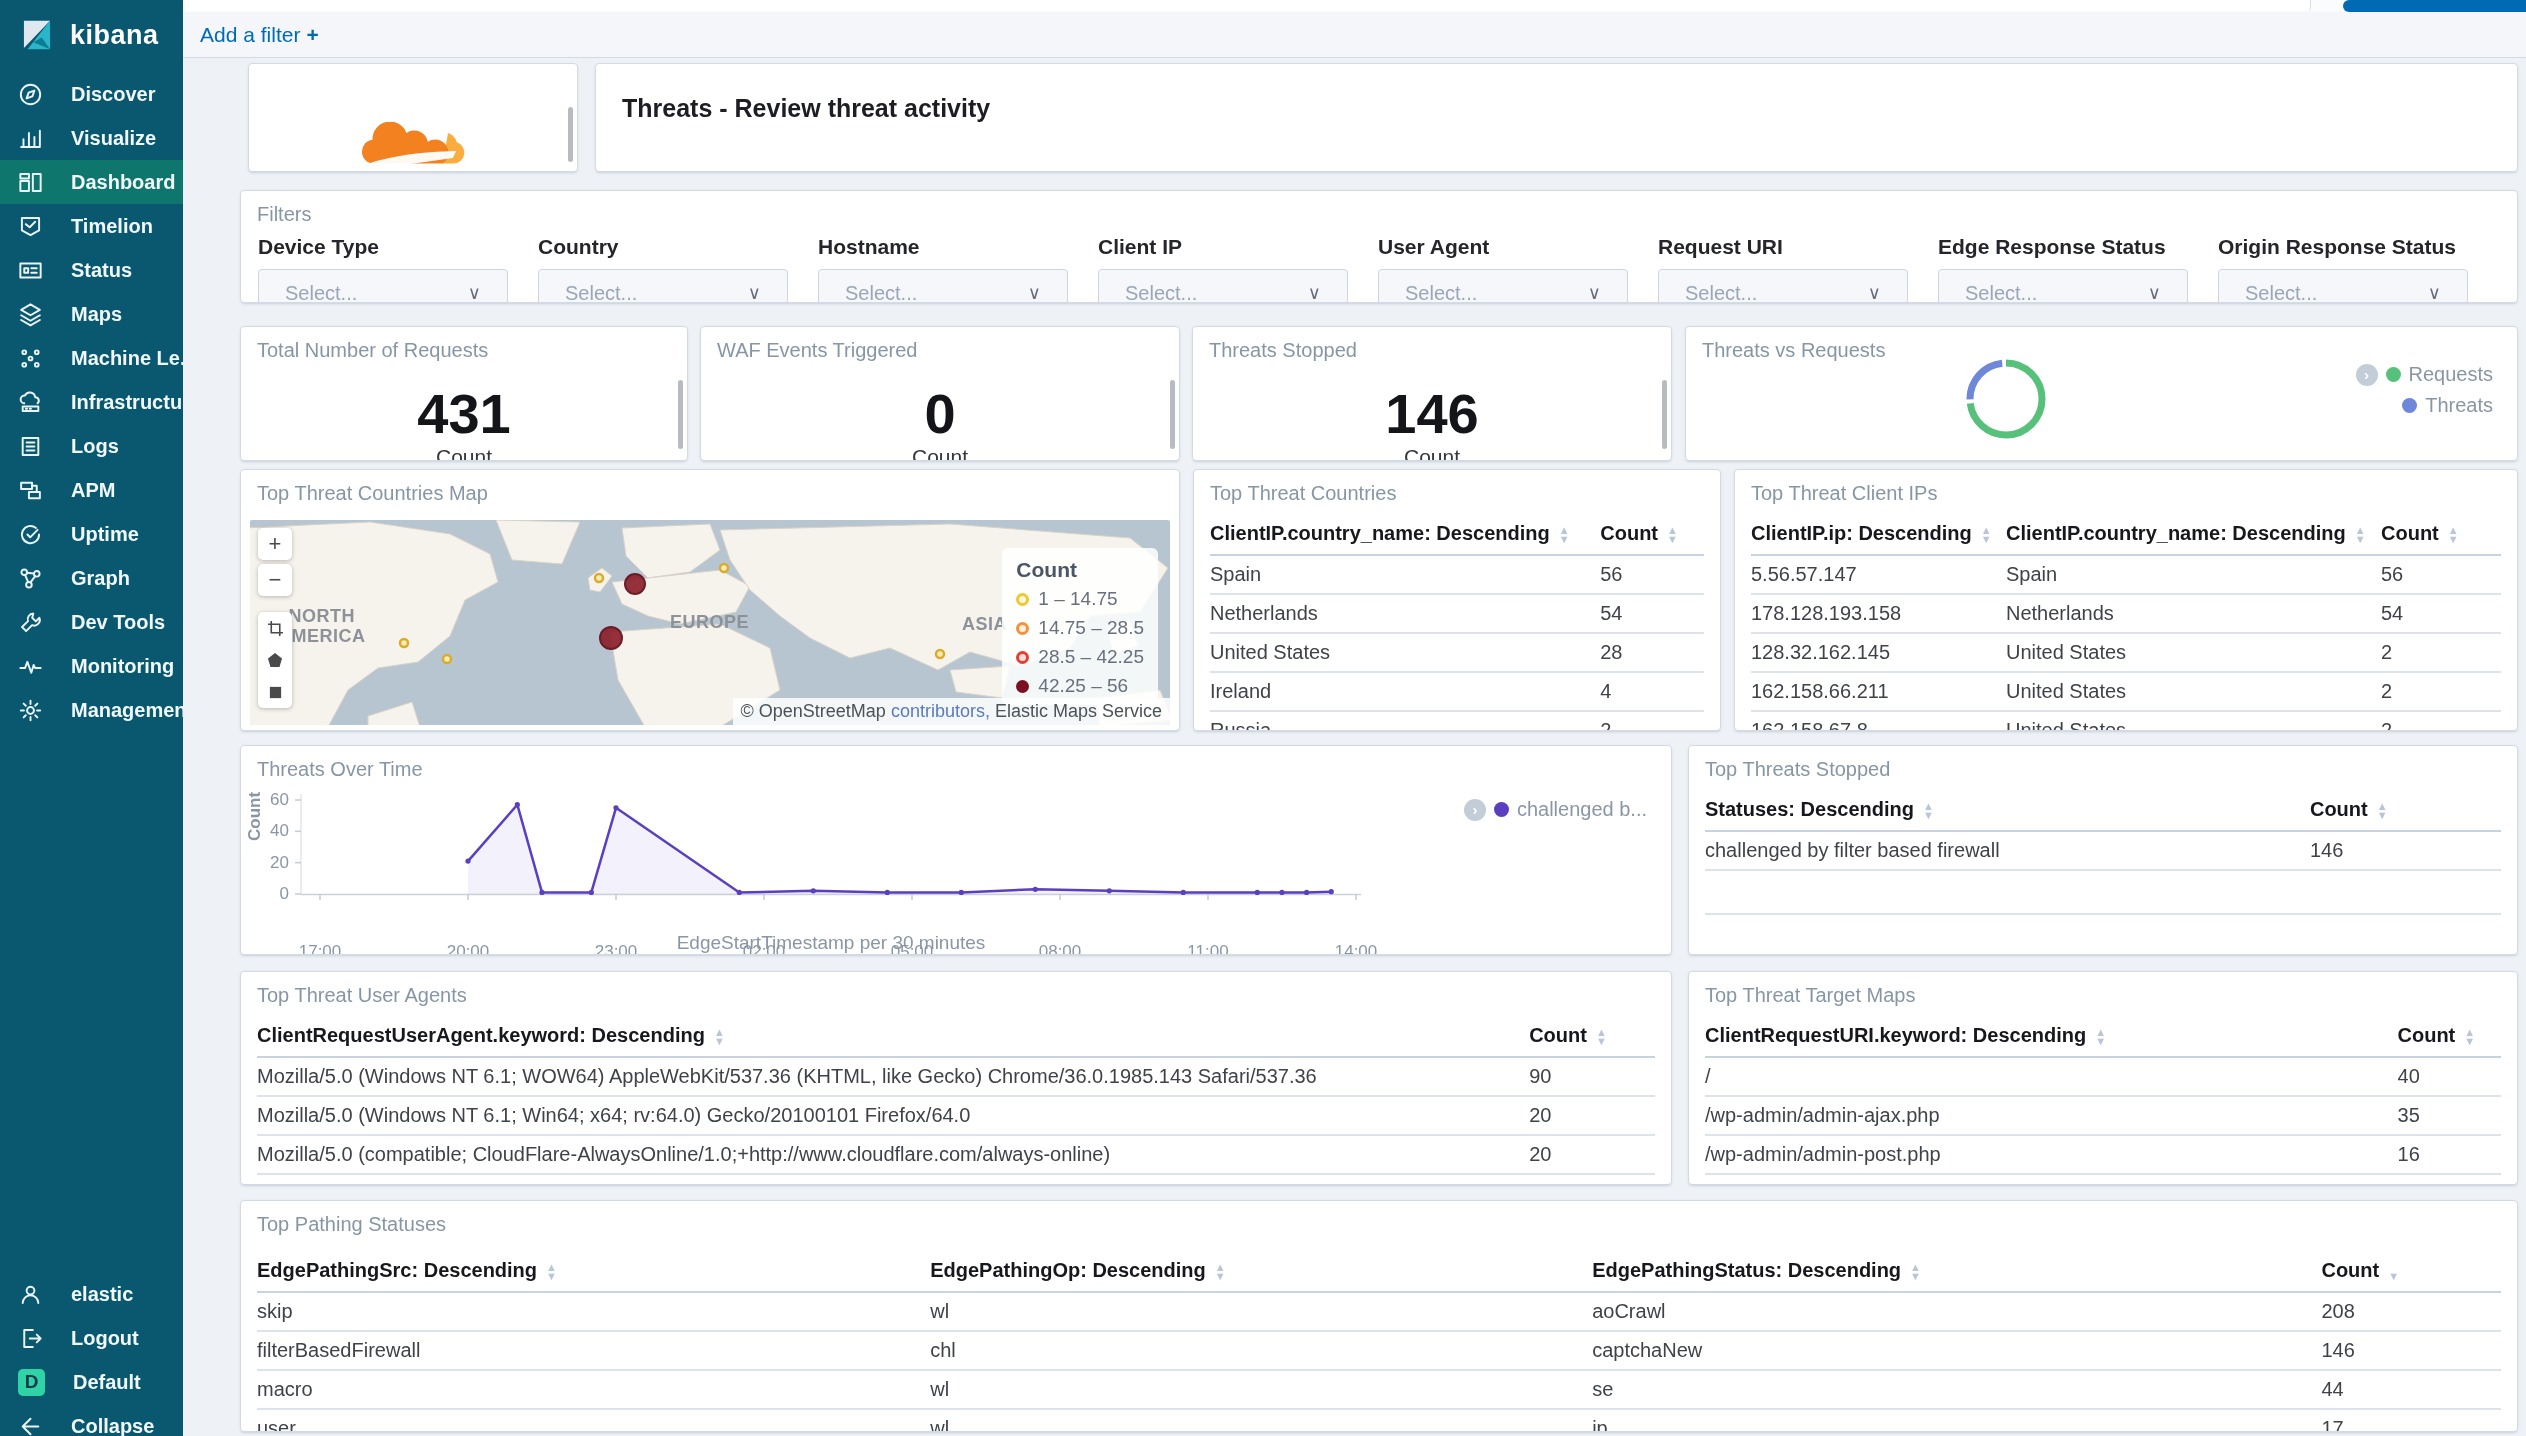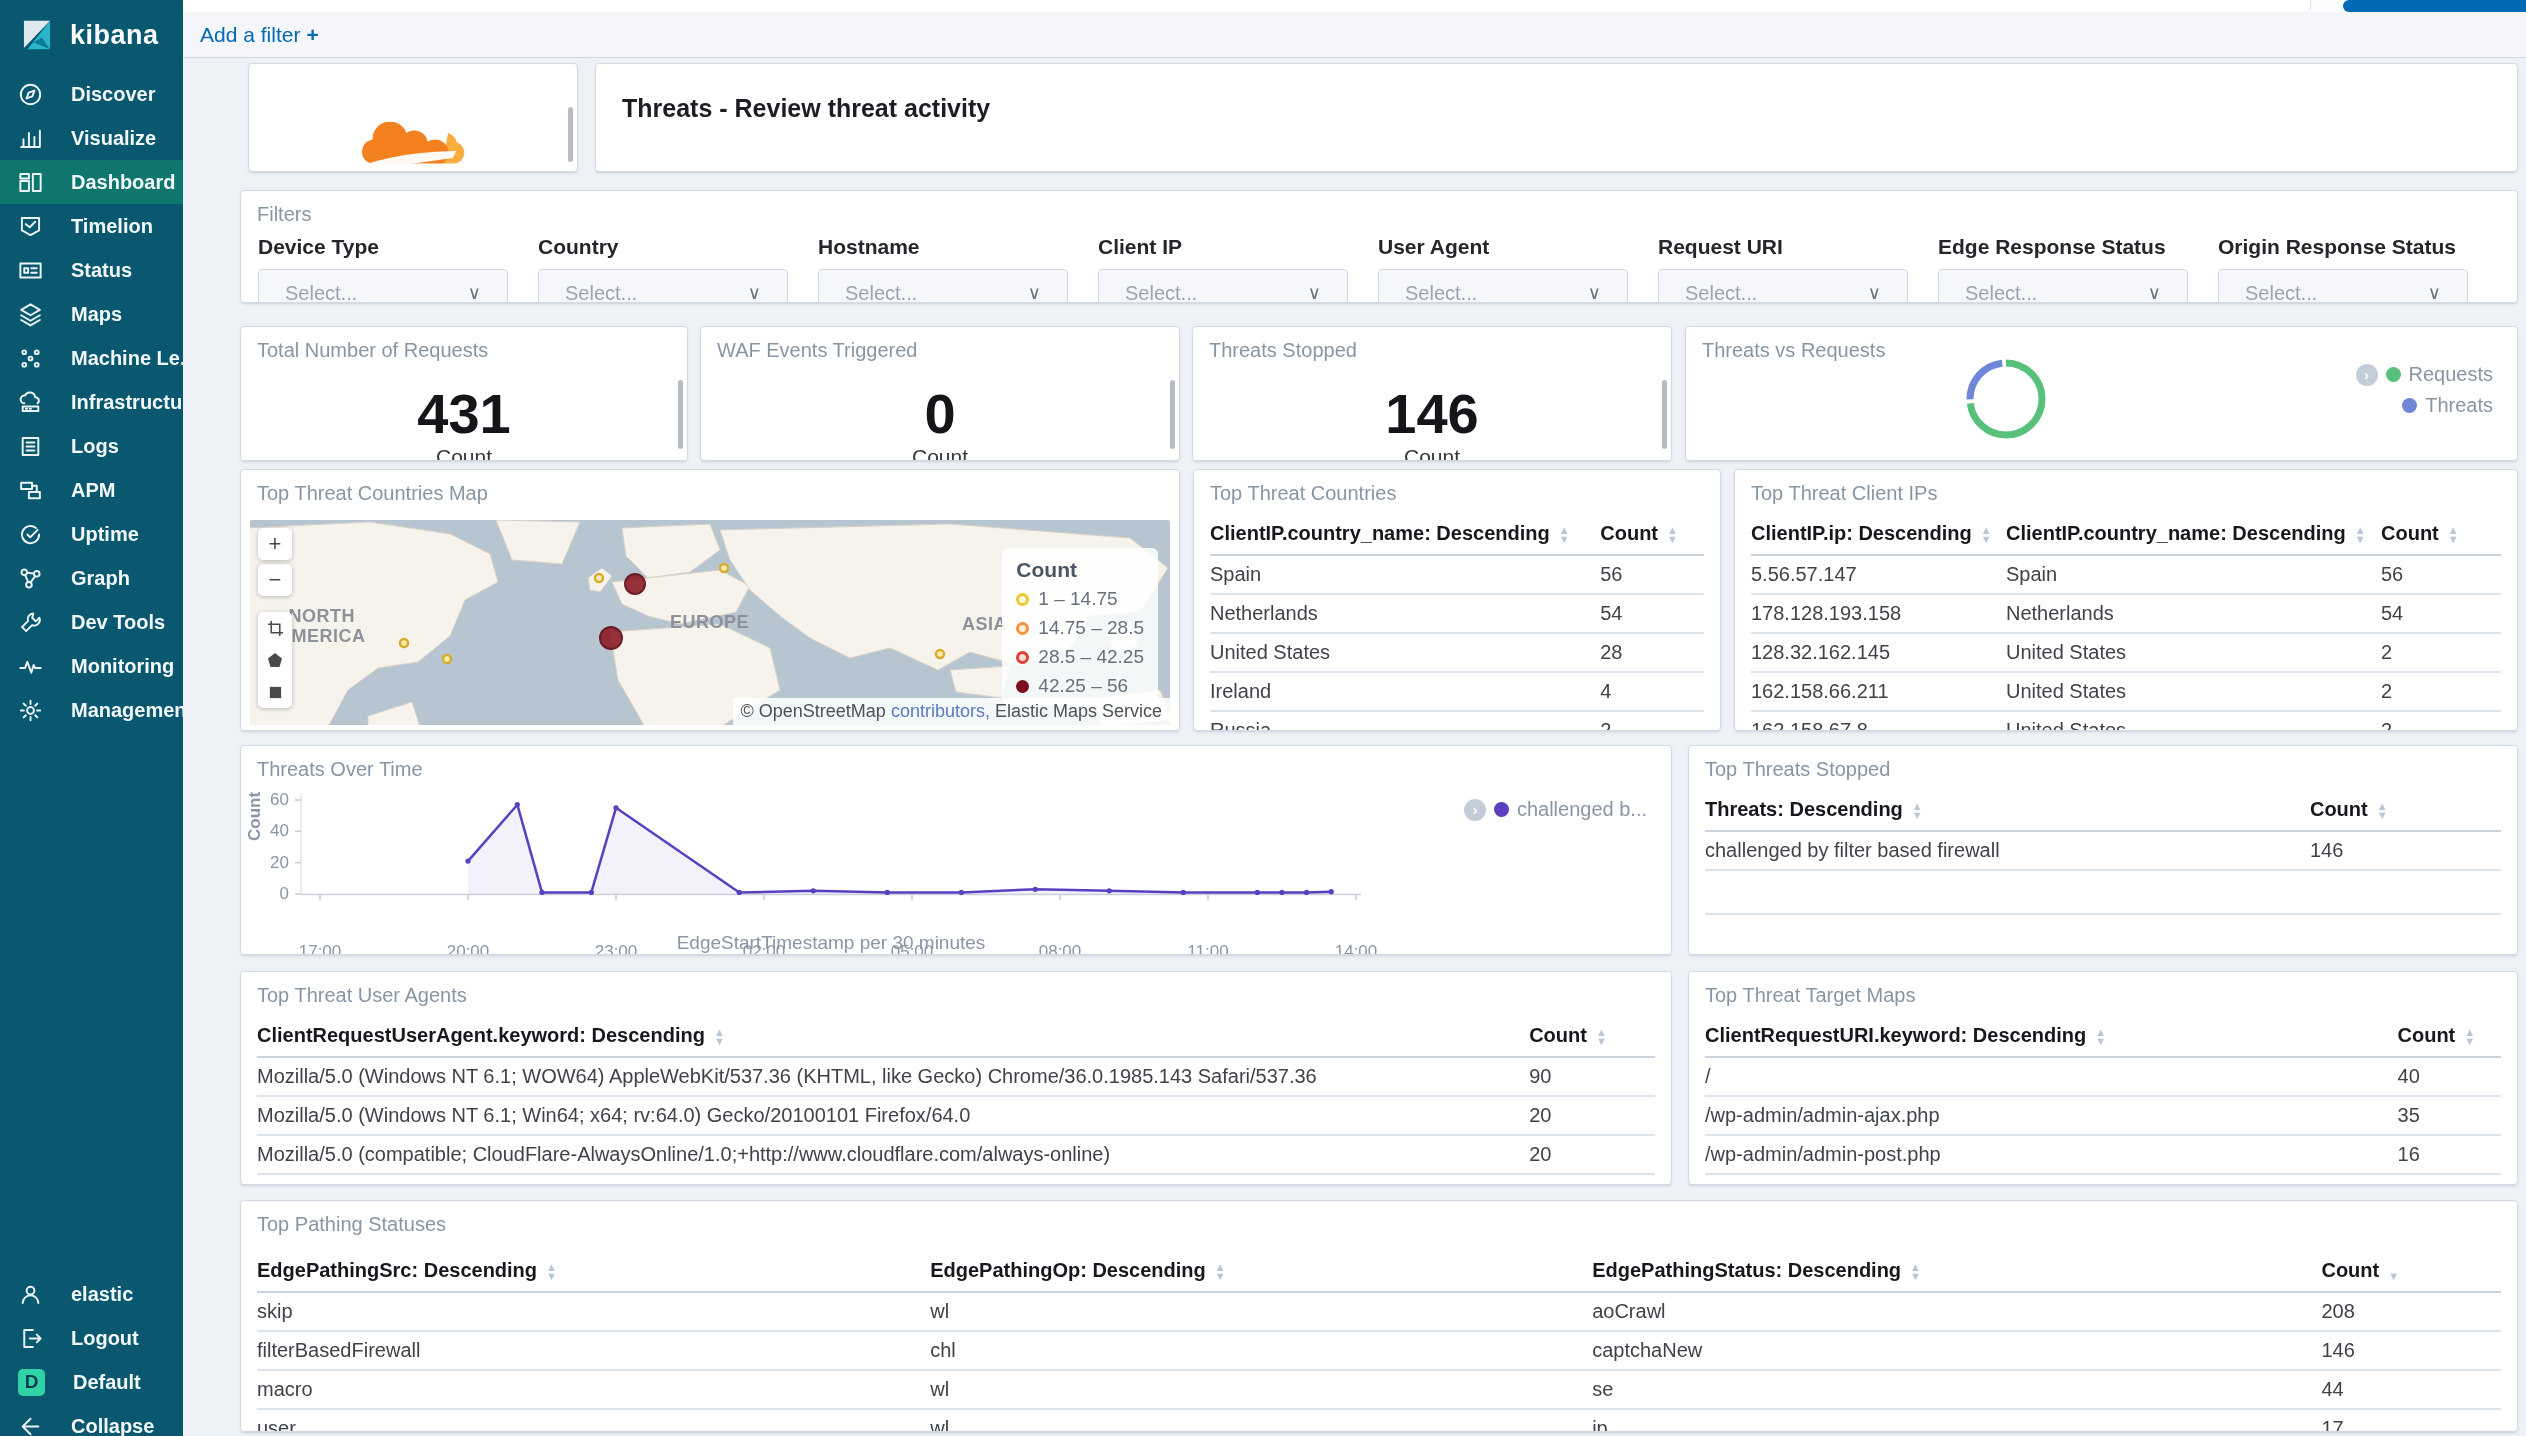--- a/index.html
+++ b/index.html
@@ -617,21 +617,21 @@
   <div class="panel" style="left:1505px;top:687px;width:830px;height:210px;">
     <div class="ptitle">Top Threats Stopped</div>
     <div class="tablewrap">
         <table class="ktable">
       <colgroup>
             <col style="width:76%">
             <col style="width:24%">
           </colgroup>
       <thead>
             <tr>
-        <th><span>Threats: Descending</span><span class="sort">
+        <th><span>Statuses: Descending</span><span class="sort">
                   <span>▲</span>
                   <span>▼</span>
                 </span></th>
         <th><span>Count</span><span class="sort">
                   <span>▲</span>
                   <span>▼</span>
                 </span></th>
       </tr>
           </thead>
       <tbody>

